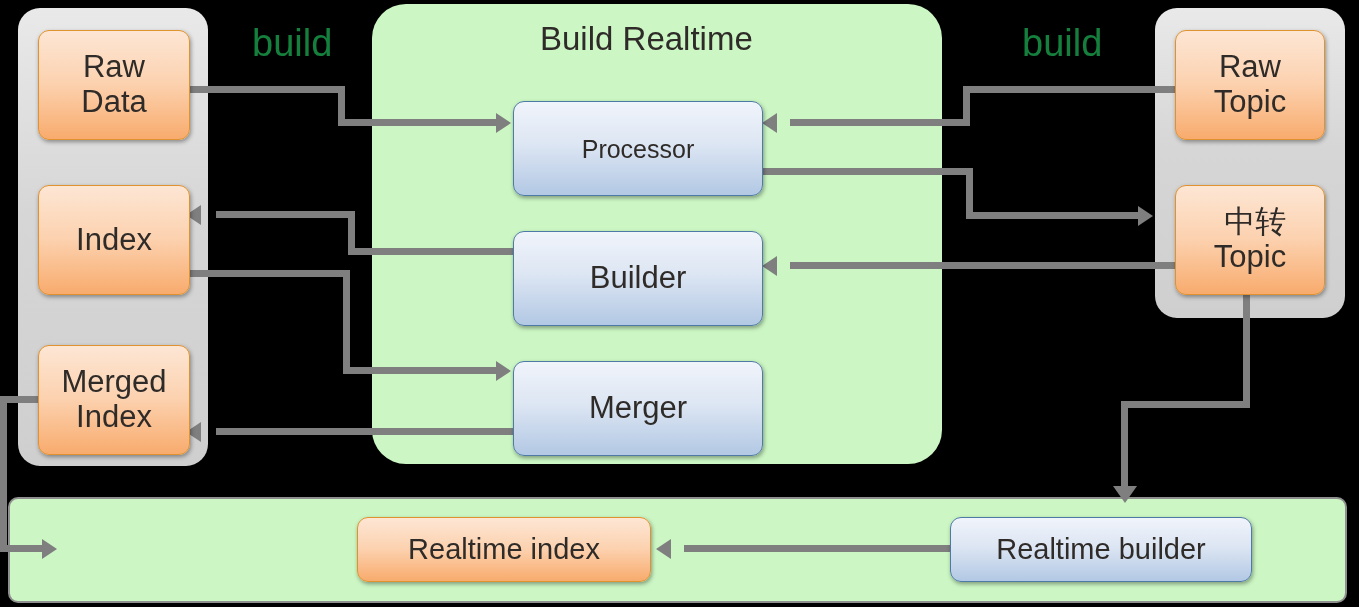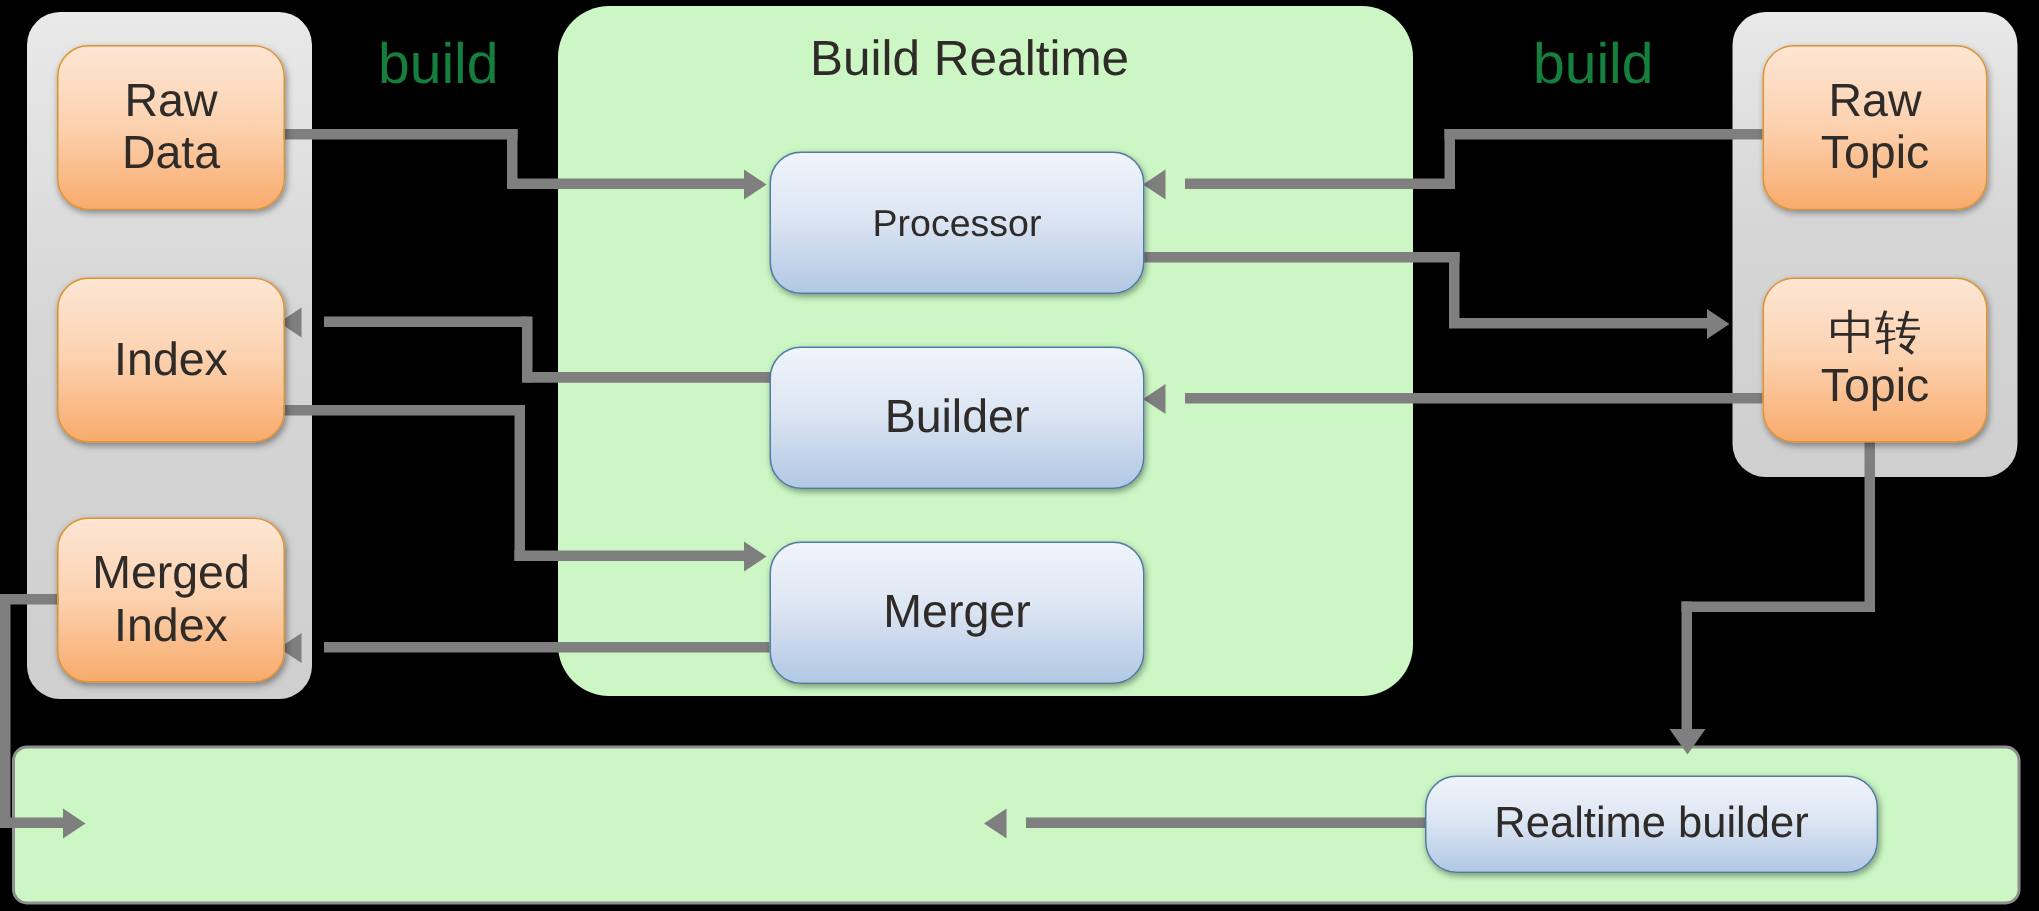--- a/index.html
+++ b/index.html
@@ -14,21 +14,21 @@
   }
   .panel-green{
     position:absolute;background:#ccf7c4;border-radius:34px;
     box-shadow:0 2px 6px rgba(0,0,0,.45);
   }
   .panel-green.flat{border-radius:10px;border:2px solid #8f8f8f;}
 
   
   .node{
     position:absolute;display:flex;align-items:center;justify-content:center;
-    text-align:center;line-height:1.12;border-radius:21px;
+    text-align:center;line-height:1.12;border-radius:11px;
     box-shadow:1px 2px 4px rgba(0,0,0,.38);
     color:#2f2b28;white-space:pre-line;z-index:6;
   }
   .node.orange{
     background:linear-gradient(180deg,#fde6d4 0%,#fcd2b0 48%,#f8ab6d 100%);
     border:1.6px solid #e0922f;
   }
   .node.blue{
     background:linear-gradient(180deg,#f0f4fb 0%,#dde6f3 45%,#b2c8e4 100%);
     border:1.6px solid #4e7ba6;
@@ -71,26 +71,27 @@
 
   <div class="node blue" style="left:513px;top:231px;width:248px;height:93px;font-size:31px;">Builder</div>
 
   <div class="node blue" style="left:513px;top:361px;width:248px;height:93px;font-size:31px;">Merger</div>
 
   <div class="panel-gray" style="left:1155px;top:8px;width:190px;height:310px;"></div>
 
   <div class="node orange" style="left:1175px;top:30px;width:148px;height:108px;font-size:31px;">Raw
 Topic</div>
 
-  <div class="node orange" style="left:1175px;top:185px;width:148px;height:108px;font-size:31px;">中转
+  <div class="node orange" style="left:1175px;top:185px;width:148px;height:108px;font-size:31px;text-align:right;">中转
 Topic</div>
 
   <div class="panel-green flat" style="left:8px;top:497px;width:1335px;height:102px;"></div>
 
 
+  <div class="node orange" style="left:357px;top:517px;width:292px;height:63px;font-size:29px;">Realtime index</div>
 
   <div class="node blue" style="left:950px;top:517px;width:300px;height:63px;font-size:29px;">Realtime builder</div>
 
   <div class="txt lbl-dim" style="left:252px;top:22px;font-size:38px;">build</div>
 
   <div class="txt lbl-dim" style="left:1022px;top:22px;font-size:38px;">build</div>
 
   <div class="seg h" style="left:188px;top:86px;width:157px;"></div>
   <div class="seg v" style="left:338px;top:86px;height:40px;"></div>
   <div class="seg h" style="left:338px;top:119px;width:165px;"></div>

